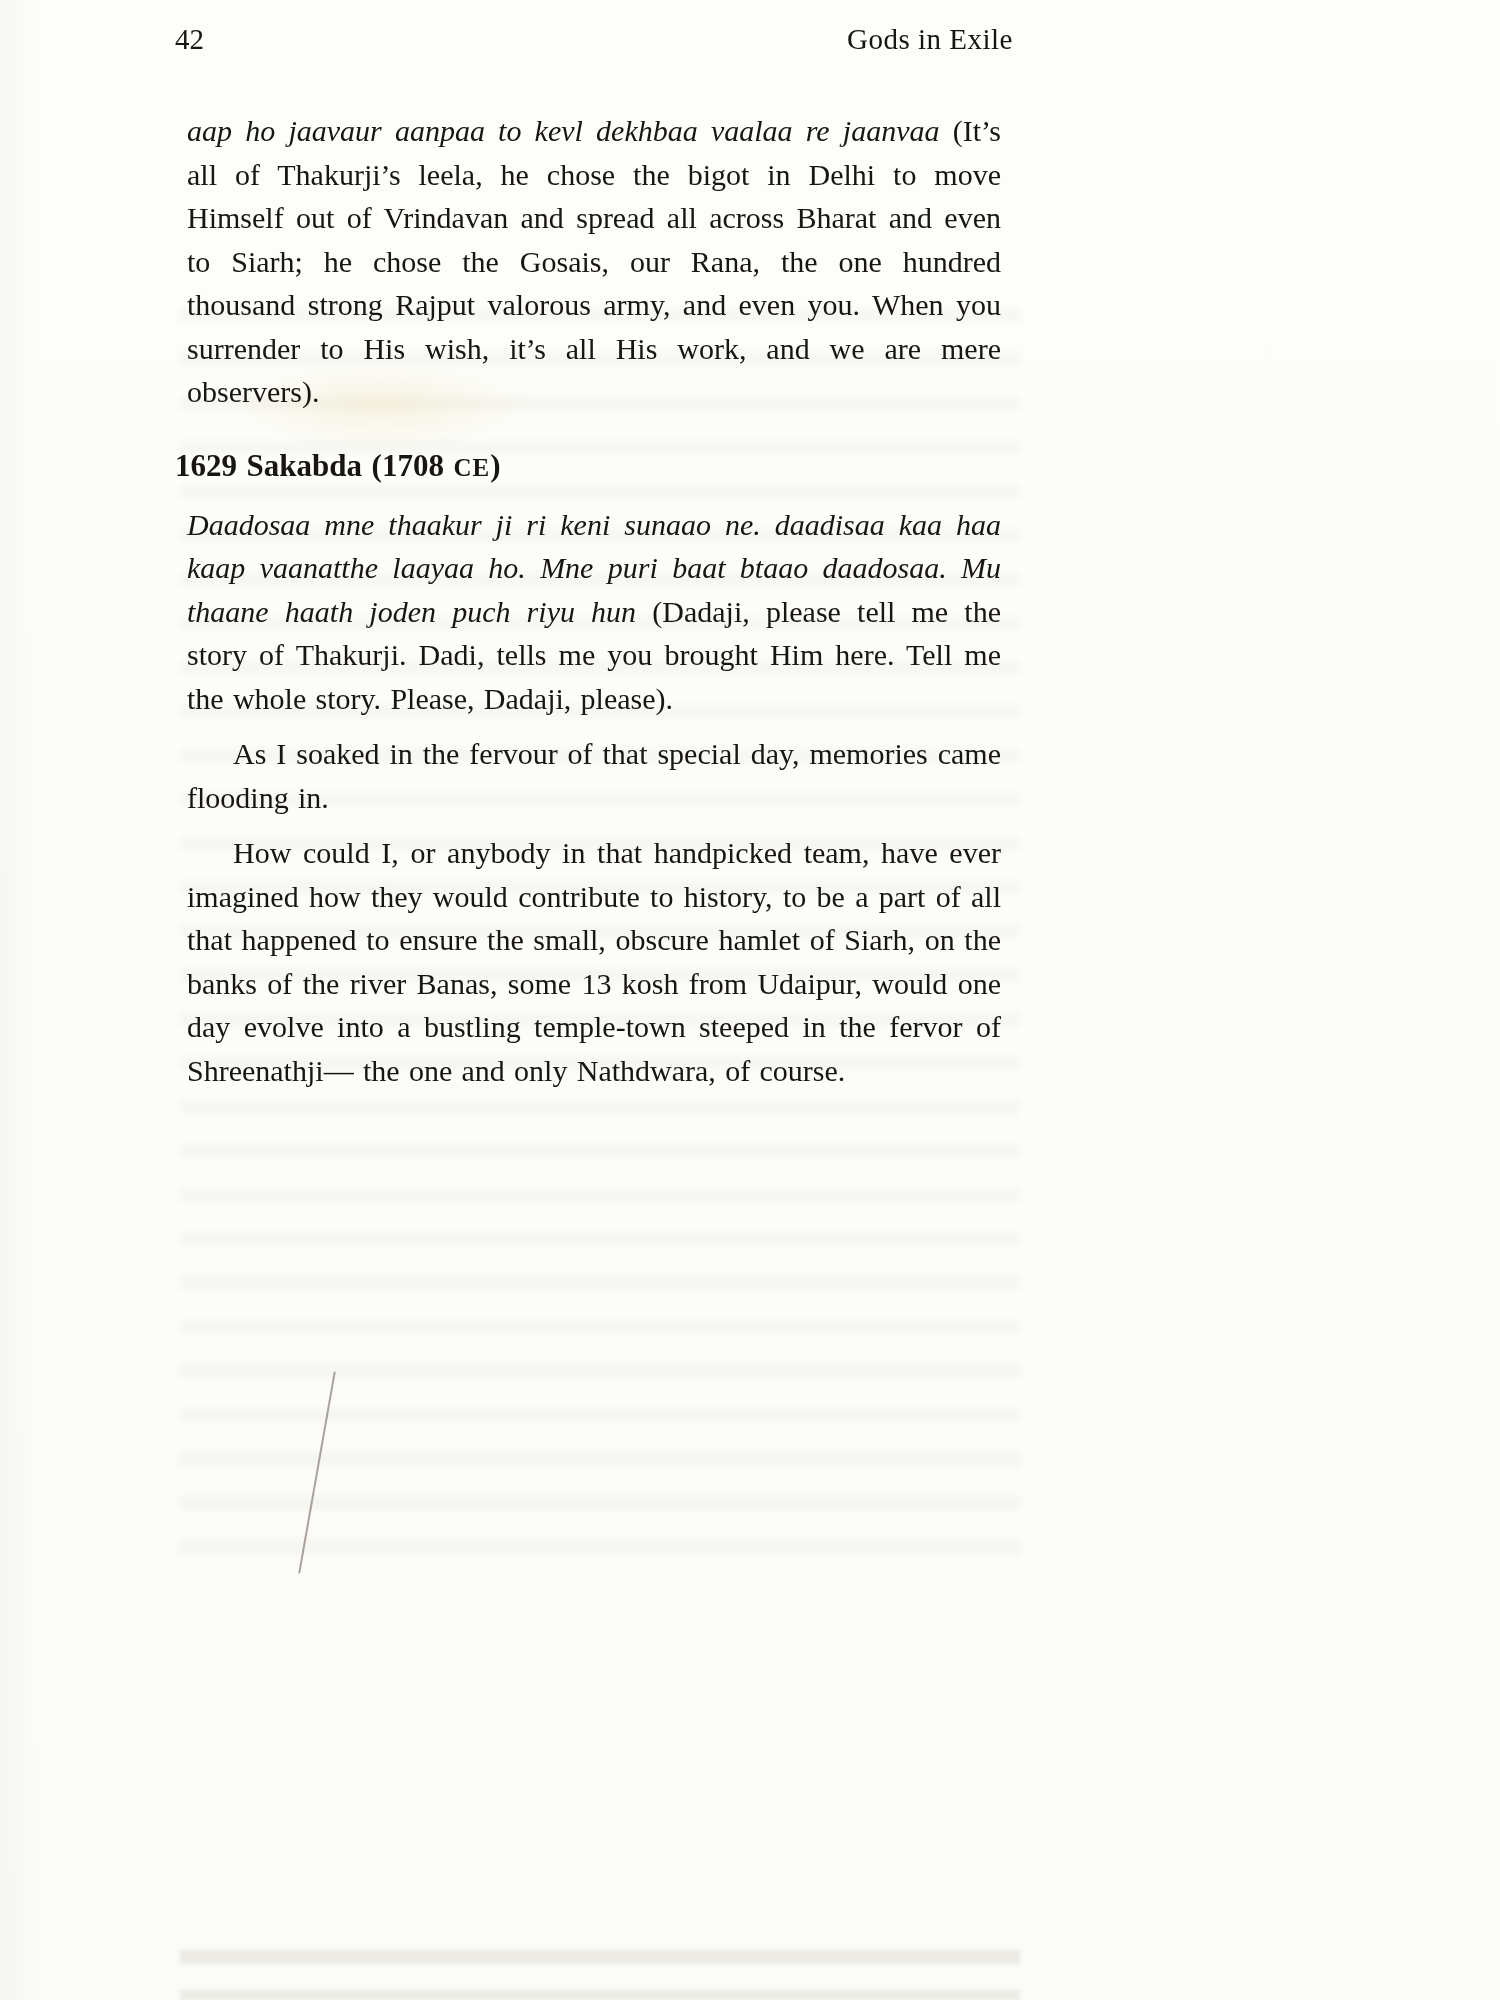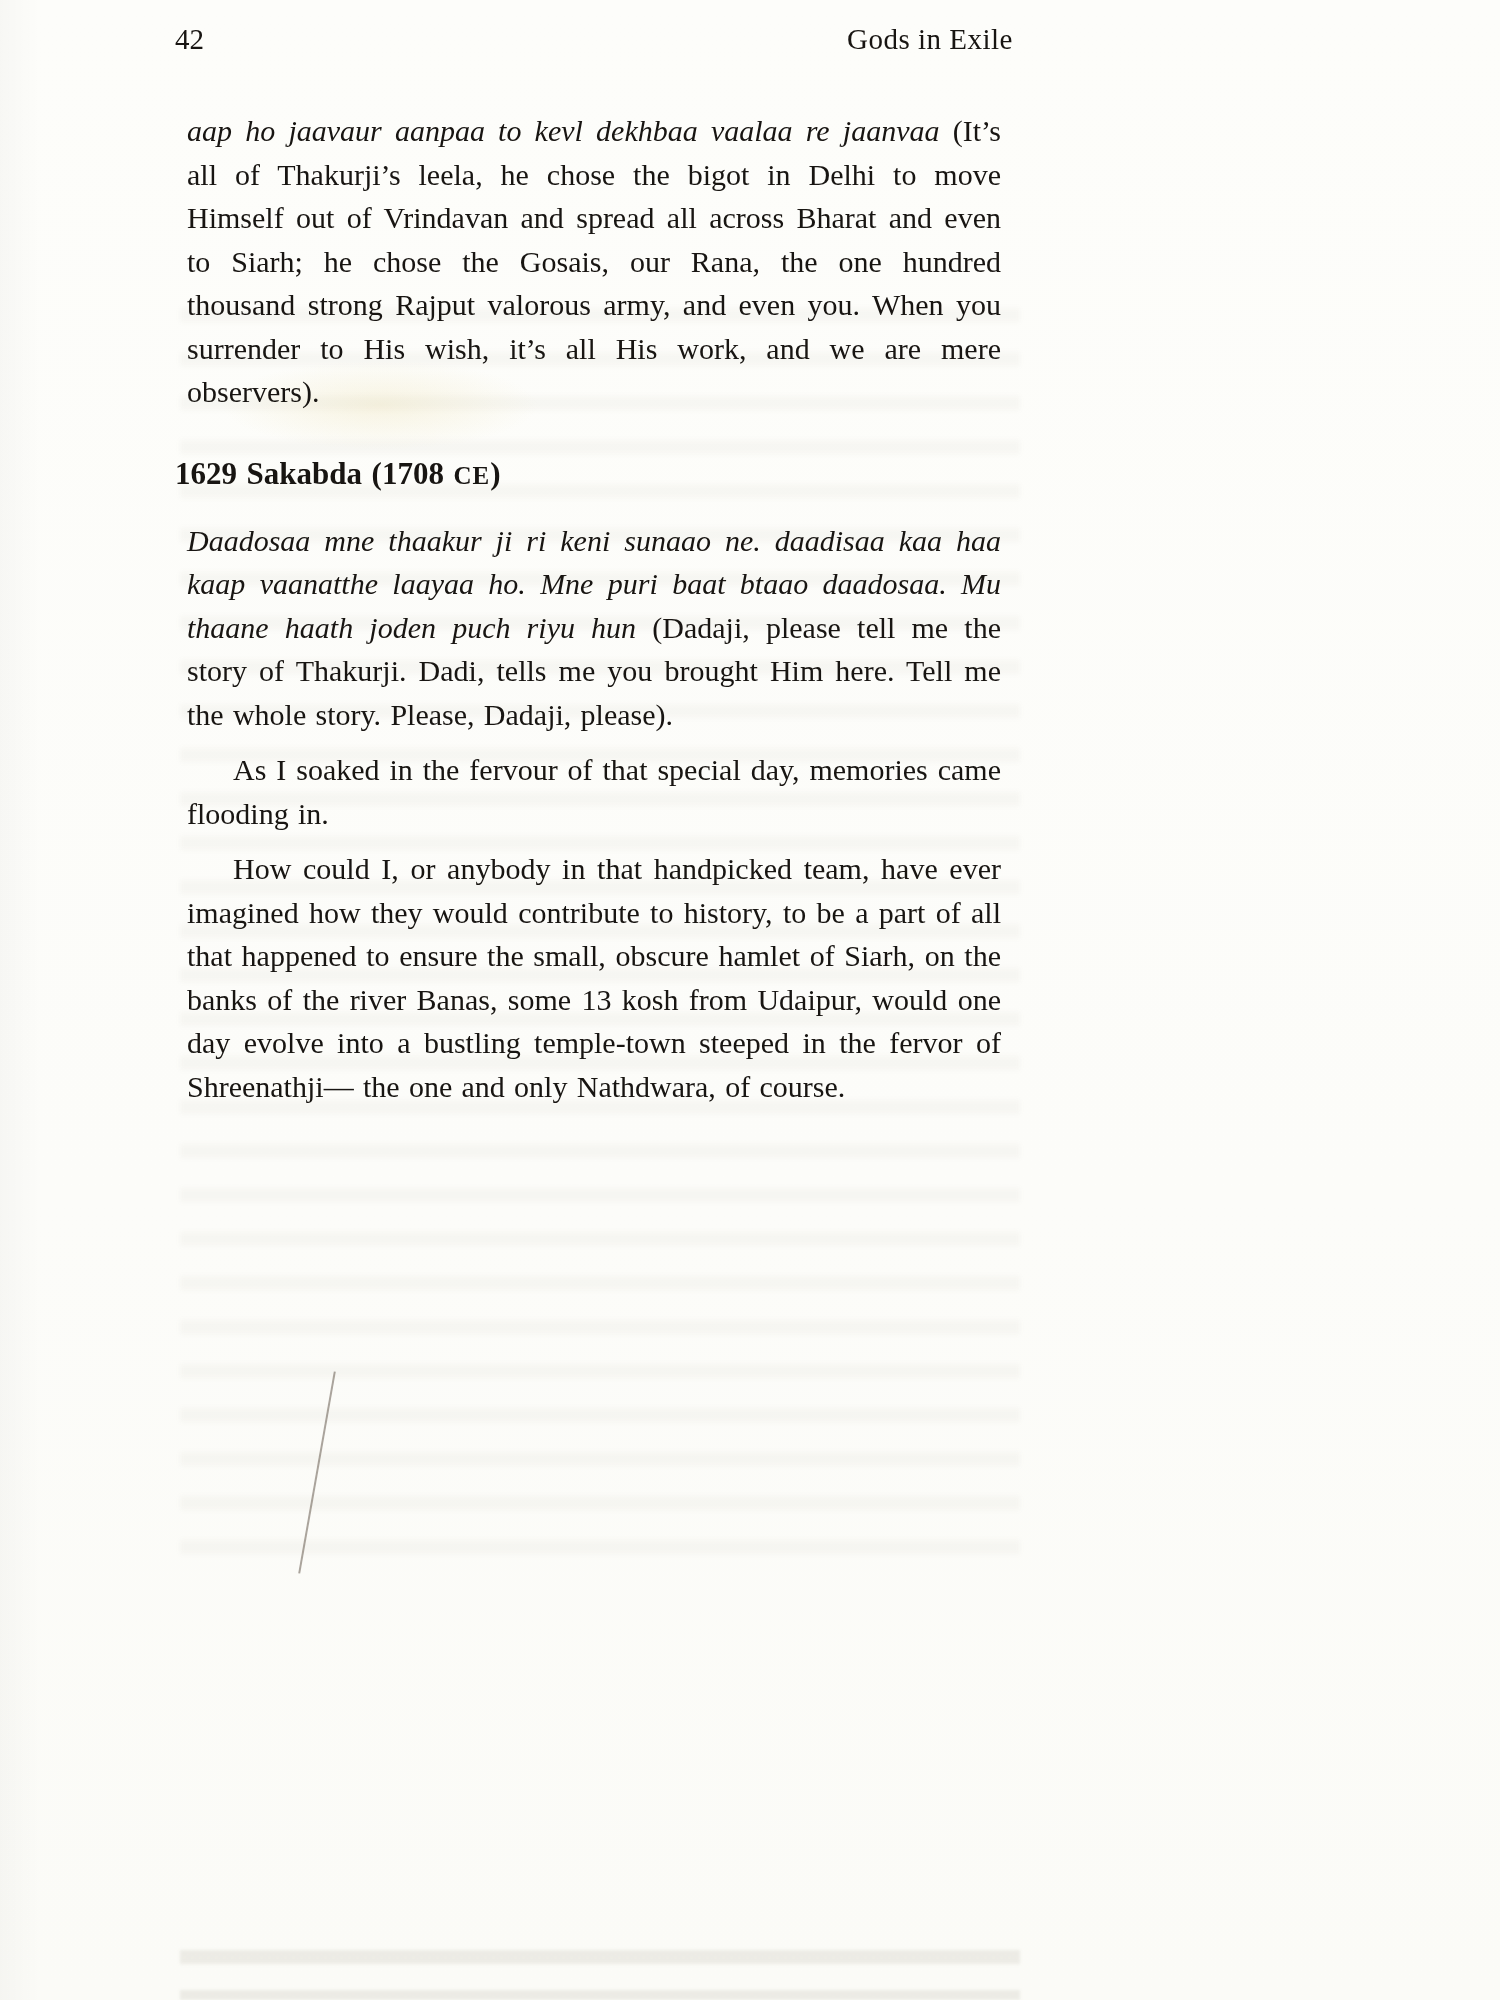--- a/index.html
+++ b/index.html
@@ -115,21 +115,21 @@
   .para.indent {
     text-indent: 46px;
   }
   .dialect {
     font-style: italic;
   }
   .section-heading {
     margin: 30px 0 13px 0;
     font-size: 31px;
     font-weight: bold;
-    line-height: 60px;
+    line-height: 44px;
     text-align: left;
   }
   .smallcaps {
     font-size: 25px;
     letter-spacing: 1px;
   }
 </style>
 </head>
 <body>
 

